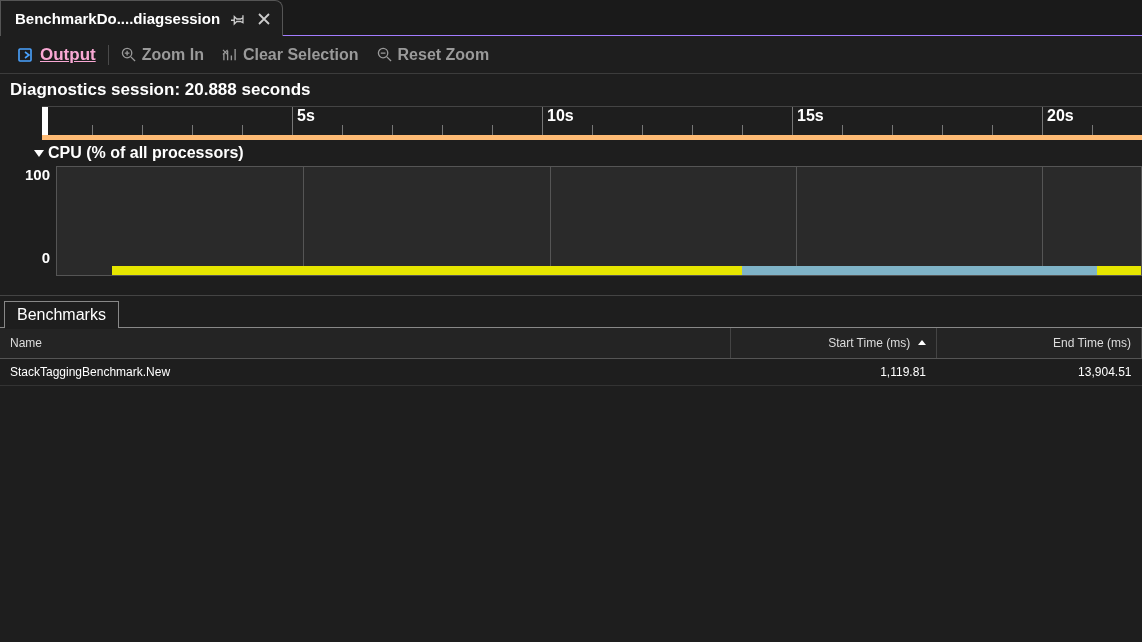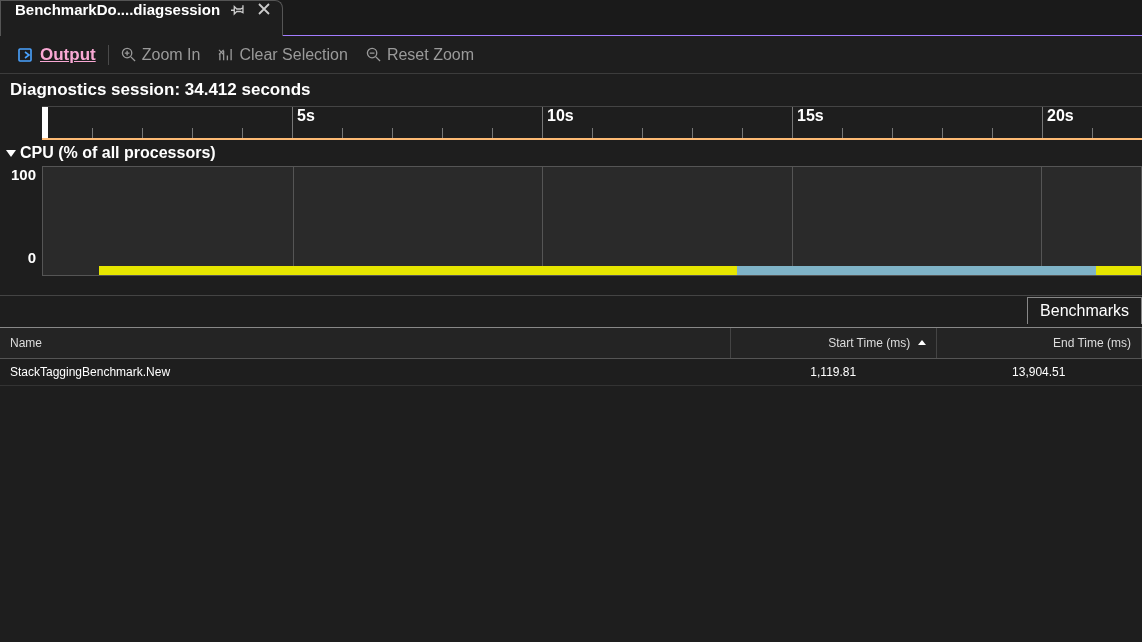--- a/index.html
+++ b/index.html
@@ -1,65 +1,65 @@
 <!DOCTYPE html>
 <html><head>
   <meta charset="utf-8">
   <style>
     * { margin: 0; padding: 0; box-sizing: border-box; font-family: 'Segoe UI', sans-serif; }
     body { background: #1e1e1e; color: #d4d4d4; width: 1142px; height: 642px; overflow: hidden; user-select: none; }
 
     
     .tabbar { height: 36px; display: flex; align-items: flex-end; background: #1a1a1a; }
-    .tab { height: 36px; background: #1e1e1e; color: #fff; display: flex; padding: 0 10px 0 14px; font-size: 15px; font-weight: 600; border-top: 1px solid #555; border-left: 1px solid #555; border-right: 1px solid #555; border-top-right-radius: 8px; gap: 10px; position: relative; }
+    .tab { height: 36px; background: #1e1e1e; color: #fff; display: flex; align-items: center; padding: 0 10px 0 14px; font-size: 15px; font-weight: 600; border-top: 1px solid #555; border-left: 1px solid #555; border-right: 1px solid #555; border-top-right-radius: 8px; gap: 10px; position: relative; }
     .tab::after { content: ''; position: absolute; left: 0; right: 0; bottom: 0; height: 1px; background: #1e1e1e; }
     .tabbar-rest { flex: 1; height: 1px; align-self: flex-end; background: #a37cff; margin-bottom: 0; }
     .tab-icon { width: 16px; height: 16px; display: inline-flex; align-items: center; justify-content: center; color: #ccc; cursor: pointer; }
 
     
     .toolbar { height: 38px; display: flex; align-items: center; padding: 0 10px; gap: 2px; border-bottom: 1px solid #3c3c3c; font-size: 16px; }
-    .tool-btn { display: inline-flex; align-items: center; gap: 6px; padding: 4px 8px; color: #9a9a9a; cursor: pointer; border-radius: 2px; }
+    .tool-btn { display: inline-flex; align-items: center; gap: 6px; padding: 4px 8px; color: #9a9a9a; cursor: pointer; border-radius: 2px; font-weight: bold; }
     .tool-btn.primary { color: #f9a8d4; font-weight: 600; font-size: 17px; text-decoration: underline; }
     .tool-sep { width: 1px; height: 20px; background: #4a4a4a; margin: 0 2px; }
     .tool-icon { display: inline-flex; }
 
     
     .session-header { padding: 6px 10px; font-size: 17px; font-weight: 700; color: #fff; }
 
     
-    .ruler { position: relative; height: 34px; background: #1e1e1e; border-top: 1px solid #444; border-bottom: 2px solid #fdba74; margin-left: 42px; overflow: hidden; }
+    .ruler { position: relative; height: 34px; background: #1e1e1e; border-top: 1px solid #444; border-bottom: 5px solid #fdba74; margin-left: 42px; overflow: hidden; }
     .ruler-cursor { position: absolute; left: 0; top: 0; bottom: 0; width: 6px; background: #fff; }
     .ruler-ticks { position: absolute; top: 0; bottom: 0; }
     .ruler-major { position: absolute; top: 0; bottom: 0; border-left: 1px solid #777; }
     .ruler-major span { position: absolute; top: 0; left: 4px; font-size: 16px; font-weight: 600; color: #fff; }
     .ruler-minor { position: absolute; bottom: 0; height: 10px; border-left: 1px solid #777; }
 
     
-    .chart-title-row { display: flex; align-items: center; gap: 4px; padding: 4px 6px; font-size: 16px; font-weight: 700; color: #fff; }
+    .chart-title-row { display: flex; align-items: center; gap: 4px; padding: 4px 6px; font-size: 16px; font-weight: 700; color: #fff; margin-left: 28px; }
     .chart-collapse { display: inline-flex; }
     .chart-area { display: flex; height: 110px; }
-    .chart-yaxis { width: 42px; position: relative; }
+    .chart-yaxis { width: 42px; position: relative; margin-left: 14px; }
     .chart-yaxis .y-label { position: absolute; right: 6px; font-size: 15px; font-weight: 600; color: #fff; }
     .chart-plot { flex: 1; position: relative; background: #2a2a2a; border: 1px solid #555; overflow: hidden; }
     .chart-grid-v { position: absolute; top: 0; bottom: 0; border-left: 1px solid #555; }
     .chart-band { position: absolute; bottom: 0; height: 10px; }
     .chart-spacer { height: 20px; border-bottom: 1px solid #444; }
 
     
-    .lower-tabs { display: flex; align-items: flex-end; height: 32px; border-bottom: 1px solid #888; padding-left: 4px; gap: 0; flex-direction: column; }
+    .lower-tabs { display: flex; align-items: flex-end; height: 32px; border-bottom: 1px solid #888; padding-left: 4px; gap: 0; }
     .lower-tab { padding: 4px 12px; font-size: 16px; color: #ccc; border: 1px solid transparent; border-bottom: none; cursor: pointer; position: relative; top: 1px; }
     .lower-tab.active { color: #fff; border-color: #888; background: #1e1e1e; font-weight: 400; }
     .lower-tab.active::after { content: ''; position: absolute; left: 0; right: 0; bottom: -1px; height: 2px; background: #1e1e1e; }
 
     
     table.data { width: 100%; border-collapse: collapse; font-size: 12px; }
     table.data th { text-align: left; font-weight: 400; color: #ddd; padding: 8px 10px; border-bottom: 1px solid #555; border-right: 1px solid #444; background: #242424; }
     table.data th.num { text-align: right; }
     table.data td { padding: 6px 10px; border-bottom: 1px solid #333; color: #fff; }
-    table.data td.num { text-align: center; }
+    table.data td.num { text-align: right; }
     .sort-arrow { display: inline-block; margin-left: 4px; }
 
     .lower-panel { background: #1e1e1e; }
   </style>
 </head>
 <body>
 
 <div class="tabbar">
   <div class="tab">
     <span>BenchmarkDo....diagsession</span>
@@ -111,21 +111,21 @@
       <svg width="15" height="15" viewBox="0 0 16 16" fill="none" stroke="currentColor" stroke-width="1.4">
         <circle cx="6.5" cy="6.5" r="5"></circle>
           <path d="M10.5 10.5L15 15M4 6.5h5"></path>
       </svg>
     </span>
     <span>Reset Zoom</span>
   </div>
 </div>
 
 <div class="session-header">
-  <span>Diagnostics session: </span><span>34.412 seconds</span>
+  <span>Diagnostics session: </span><span>20.888 seconds</span>
 </div>
 
 <div class="ruler">
   <div class="ruler-cursor"></div>
   <div class="ruler-ticks" id="ruler-ticks">
       <div class="ruler-minor" style="left: 50px;"></div>
       <div class="ruler-minor" style="left: 100px;"></div>
       <div class="ruler-minor" style="left: 150px;"></div>
       <div class="ruler-minor" style="left: 200px;"></div>
       <div class="ruler-major" style="left: 250px;">

